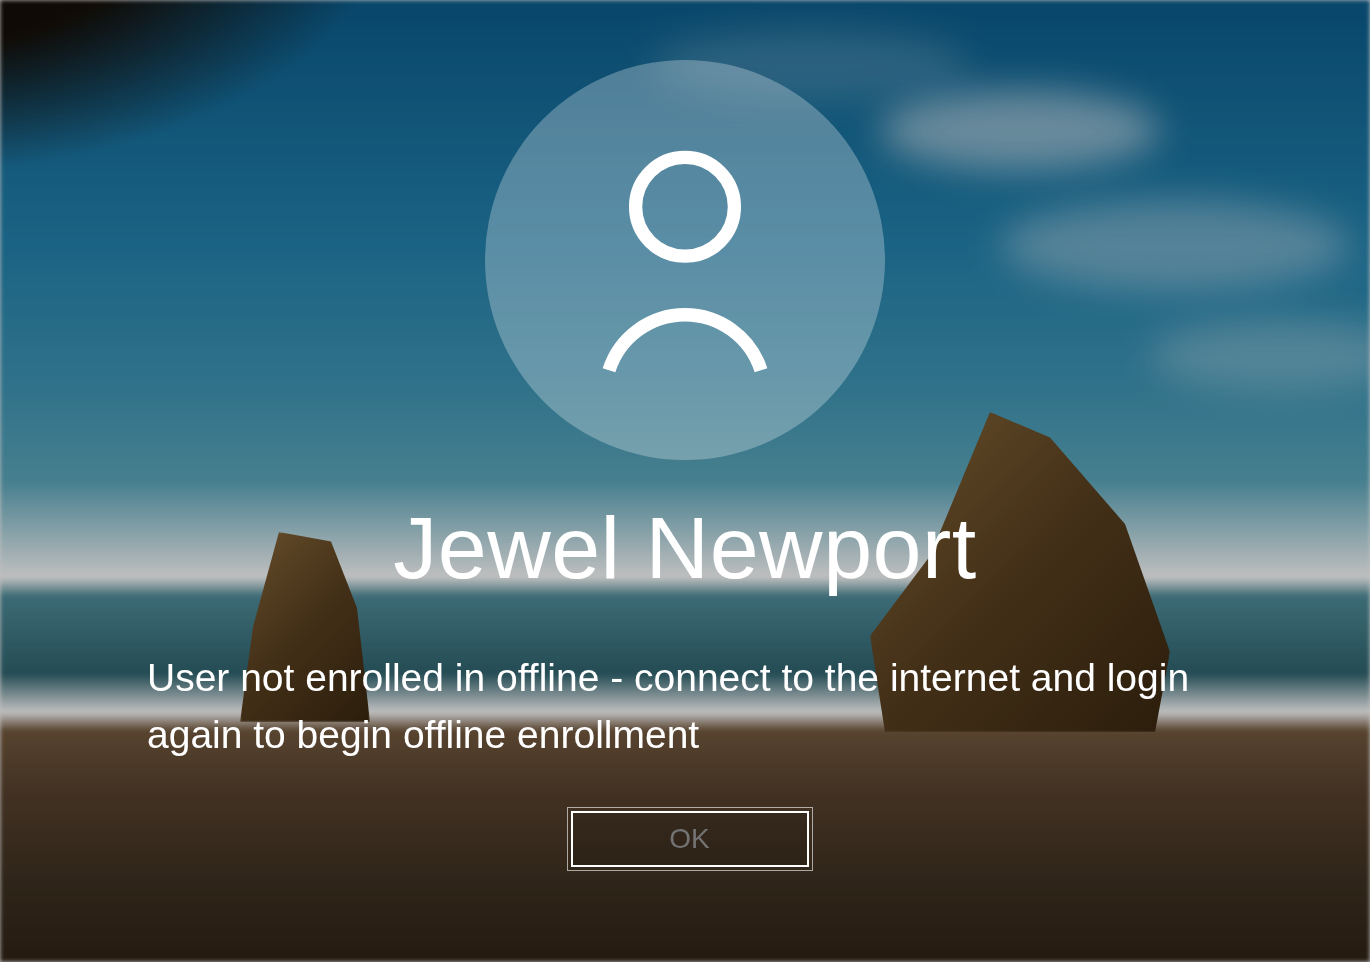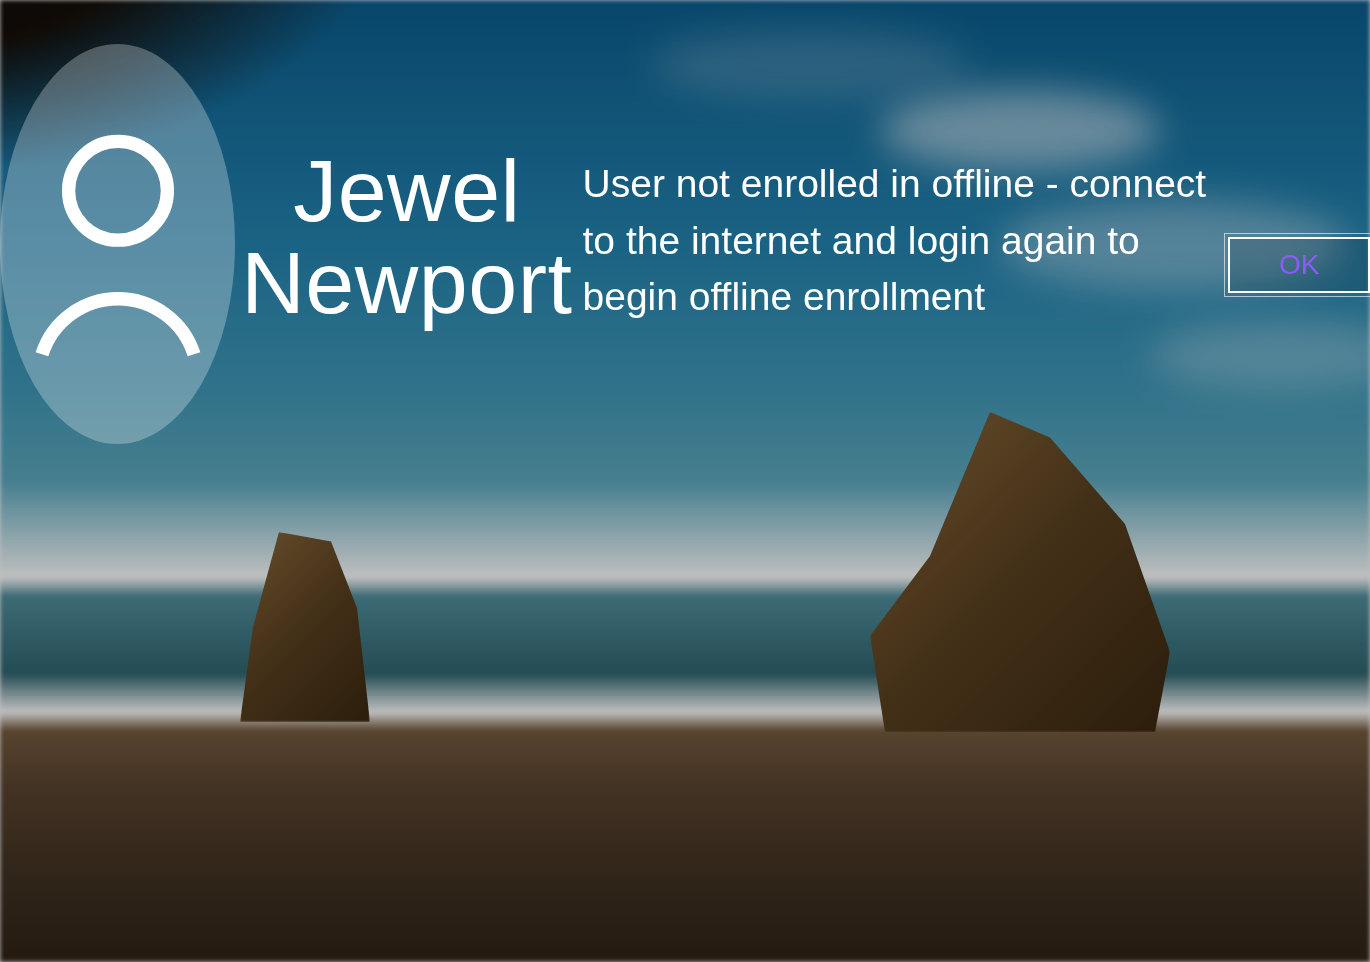--- a/index.html
+++ b/index.html
@@ -65,22 +65,23 @@
       position: absolute;
       inset: 0;
       background: rgba(0,0,0,0.25);
     }
     .login-container {
       position: absolute;
       top: 0;
       left: 0;
       right: 0;
       display: flex;
+      flex-direction: column;
       align-items: center;
-      padding-top: 44px;
+      padding-top: 60px;
       color: #ffffff;
       justify-content: center;
     }
     .avatar-circle {
       width: 400px;
       height: 400px;
       border-radius: 50%;
       background: rgba(255,255,255,0.28);
       display: flex;
       align-items: center;
@@ -110,21 +111,21 @@
       padding: 0 4px;
       margin-bottom: 48px;
     }
     .ok-button {
       width: 238px;
       height: 56px;
       background: rgba(0,0,0,0.12);
       border: 2px solid #ffffff;
       outline: 1px solid rgba(255,255,255,0.6);
       outline-offset: 3px;
-      color: #8b5cf6;
+      color: #737373;
       font-size: 28px;
       font-weight: 400;
       font-family: inherit;
       cursor: pointer;
       display: flex;
       align-items: center;
       justify-content: center;
       margin-left: 9px;
     }
   </style>

